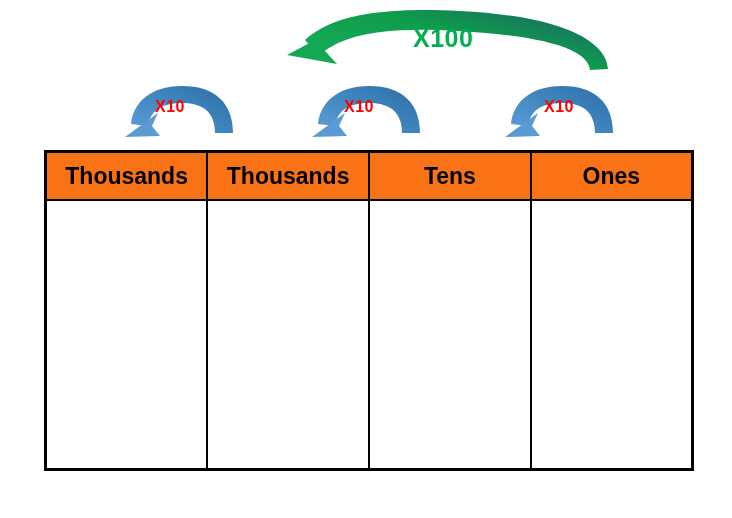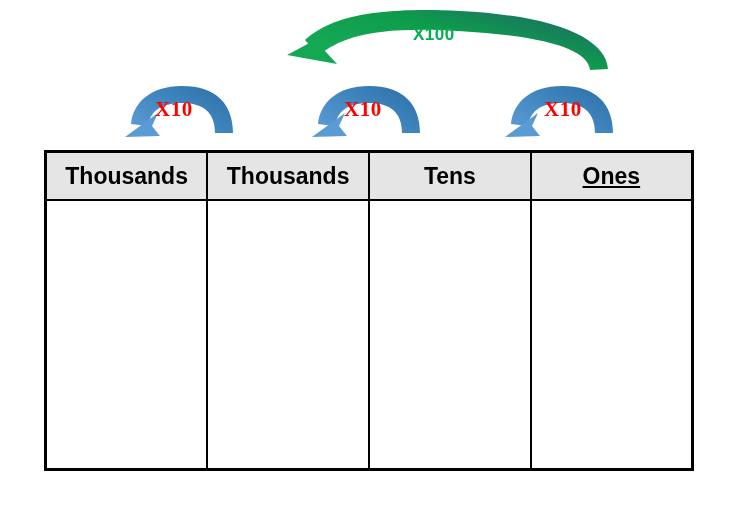--- a/index.html
+++ b/index.html
@@ -18,60 +18,59 @@
   
   .arrow-label{
     position:absolute;
     font-weight:bold;
     letter-spacing:0.5px;
     white-space:nowrap;
     line-height:1;
   }
   .lbl-x10{
     color:#FF0000;
-    font-size:21px;
-    font-family:Liberation Serif, serif;
+    font-size:16px;
   }
   .lbl-x100{
     color:#00B050;
-    font-size:17px;
+    font-size:25px;
   }
 
   
   #pv-table{
     position:absolute;
     left:44px;top:150px;
     width:650px;height:313px;
     border-collapse:collapse;
     table-layout:fixed;
     border:3px solid #000000;
     background:#ffffff;
   }
   #pv-table th{
-    background:#e5e5e5;
+    background:#f97316;
     border:2px solid #000000;
     border-top:none;
     height:46px;
     font-size:23px;
     font-weight:bold;
     color:#000000;
     text-align:center;
     vertical-align:middle;
     padding:0;
   }
   #pv-table td{
     background:#ffffff;
     border:2px solid #000000;
     border-bottom:none;
     height:267px;
     padding:0;
     vertical-align:top;
   }
   #pv-table th:first-child,#pv-table td:first-child{border-left:none;}
-  #pv-table th:last-child,#pv-table td:last-child{border-right:none;text-decoration:underline;}
+  #pv-table th:last-child,#pv-table td:last-child{border-right:none;}
 </style>
 </head>
 <body>
 
 <div id="stage">
 
   <svg id="arrows" viewBox="0 0 732 518" width="732" height="518" xmlns="http://www.w3.org/2000/svg">
     <defs>
 
       <linearGradient id="blueGrad" x1="1" y1="0.1" x2="0" y2="0.9">

